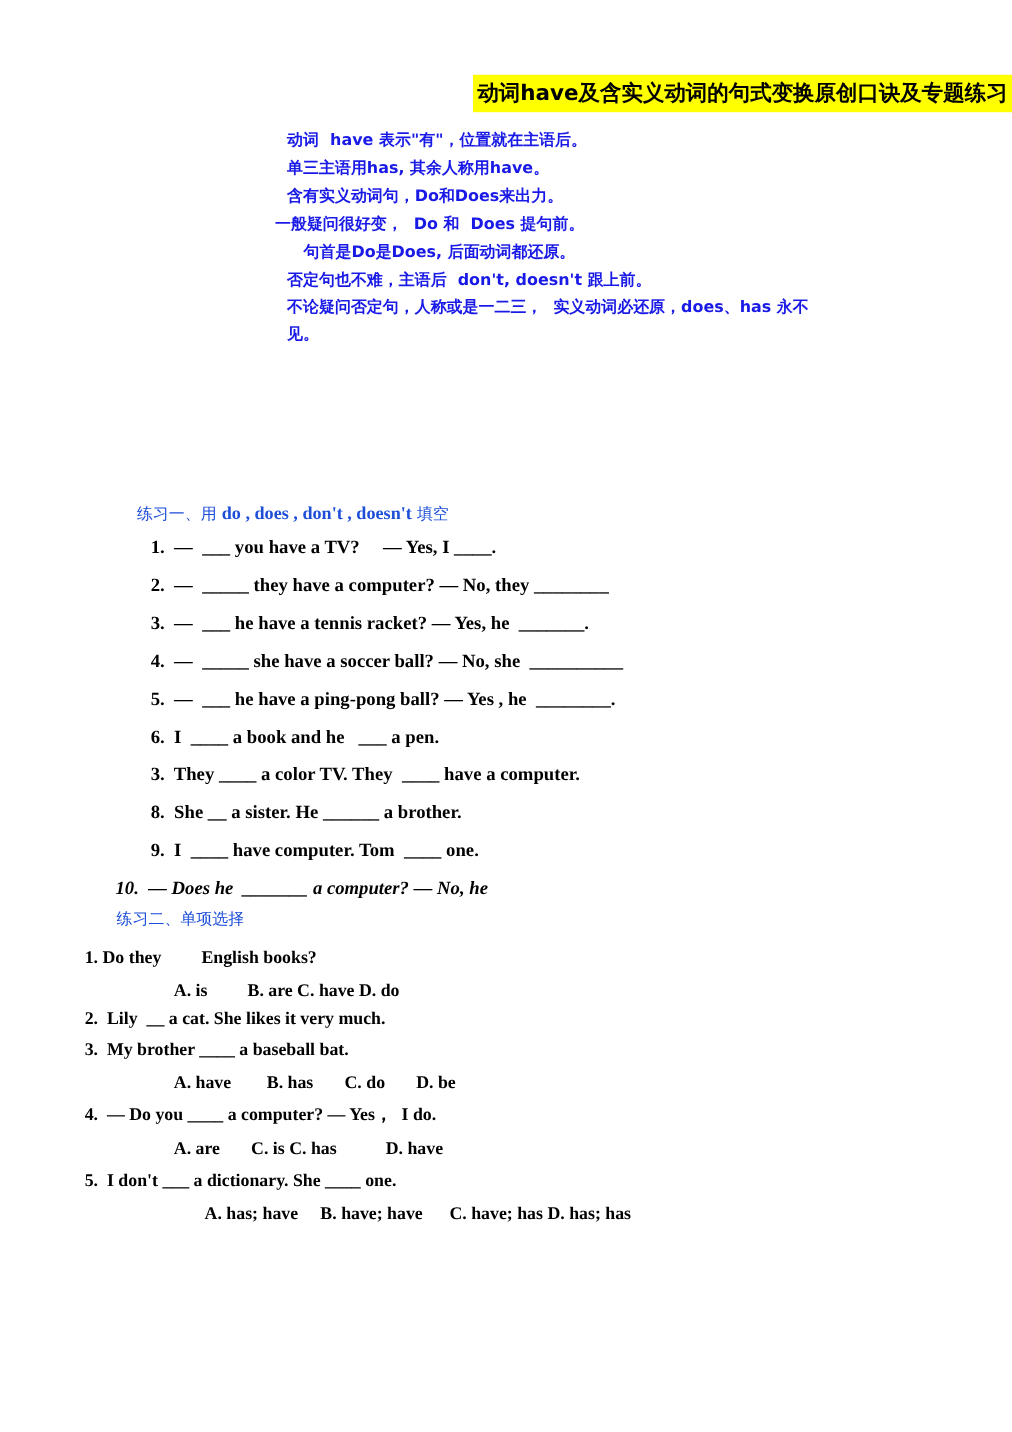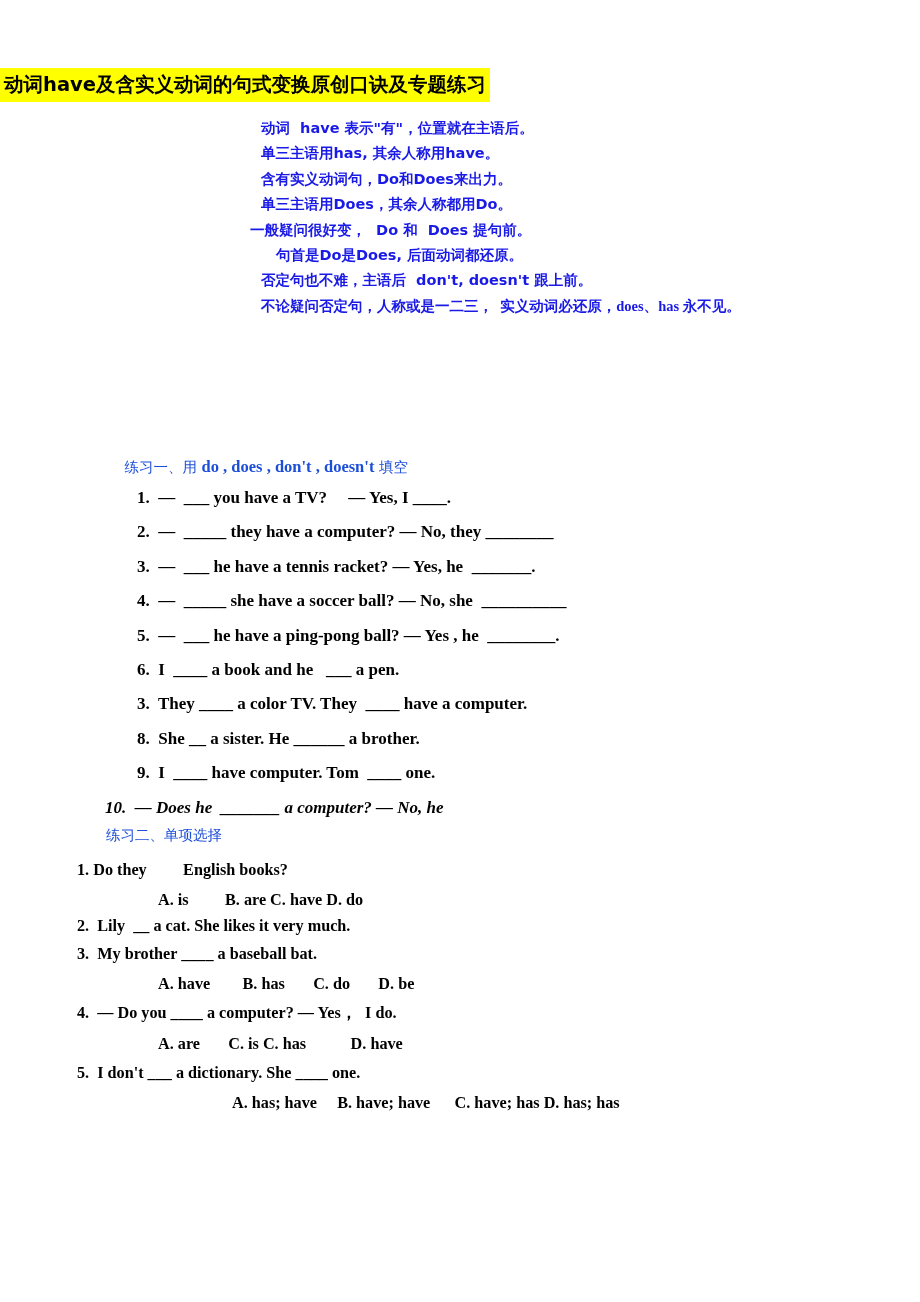--- a/index.html
+++ b/index.html
@@ -22,21 +22,21 @@
     height: 1302px;
     background: #ffffff;
   }
 
   
   .title-row {
     position: absolute;
     left: 0;
     top: 68px;
     width: 920px;
-    text-align: left;
+    text-align: right;
   }
   .title-text {
     display: inline-block;
     background: #ffff00;
     color: #000000;
     font-family: "DejaVu Sans", "Liberation Sans", sans-serif;
     font-weight: bold;
     font-size: 19.5px;
     line-height: 31px;
     padding: 1px 4px 2px 4px;
@@ -59,21 +59,20 @@
     line-height: 25.4px;
     white-space: pre;
     padding-left: 261px;
   }
   .rhyme-line.ind-a { padding-left: 250px; }
   .rhyme-line.ind-b { padding-left: 276px; }
   .rhyme-line.wrap {
     white-space: pre-wrap;
     width: 500px;
     line-height: 24px;
-    font-family: Liberation Serif, serif;
   }
 
   
   .section-head {
     position: absolute;
     font-family: "DejaVu Sans", "Liberation Sans", sans-serif;
     font-size: 14.5px;
     color: #1d4ed8;
     white-space: pre;
   }
@@ -115,37 +114,36 @@
   }
   .mc-o {
     font-family: "Liberation Serif", "DejaVu Serif", serif;
     font-weight: bold;
     font-size: 16.2px;
     line-height: 28px;
     color: #000000;
     white-space: pre;
     padding-left: 158px;
   }
-  .mc-o.deep { padding-left: 186px; margin-left: 46px; }
+  .mc-o.deep { padding-left: 186px; }
   .tight { line-height: 26px; }
 </style>
 </head>
 <body>
 
 <div class="page">
 
   <div class="title-row">
     <span class="title-text">动词have及含实义动词的句式变换原创口诀及专题练习</span>
   </div>
 
   <div class="rhyme">
     <div class="rhyme-line">动词  have 表示"有"，位置就在主语后。</div>
     <div class="rhyme-line">单三主语用has, 其余人称用have。</div>
     <div class="rhyme-line">含有实义动词句，Do和Does来出力。</div>
-    <div class="rhyme-line">单三主语用Does，其余人称都用Do。</div>
     <div class="rhyme-line ind-a">一般疑问很好变，  Do 和  Does 提句前。</div>
     <div class="rhyme-line ind-b">句首是Do是Does, 后面动词都还原。</div>
     <div class="rhyme-line">否定句也不难，主语后  don't, doesn't 跟上前。</div>
     <div class="rhyme-line wrap">不论疑问否定句，人称或是一二三，  实义动词必还原，does、has 永不见。</div>
   </div>
 
   <div class="section-head" style="left:106px; top:441px;">
     <span>练习一、用 </span><span class="en">do , does , don't , doesn't</span><span> 填空</span>
   </div>
 

